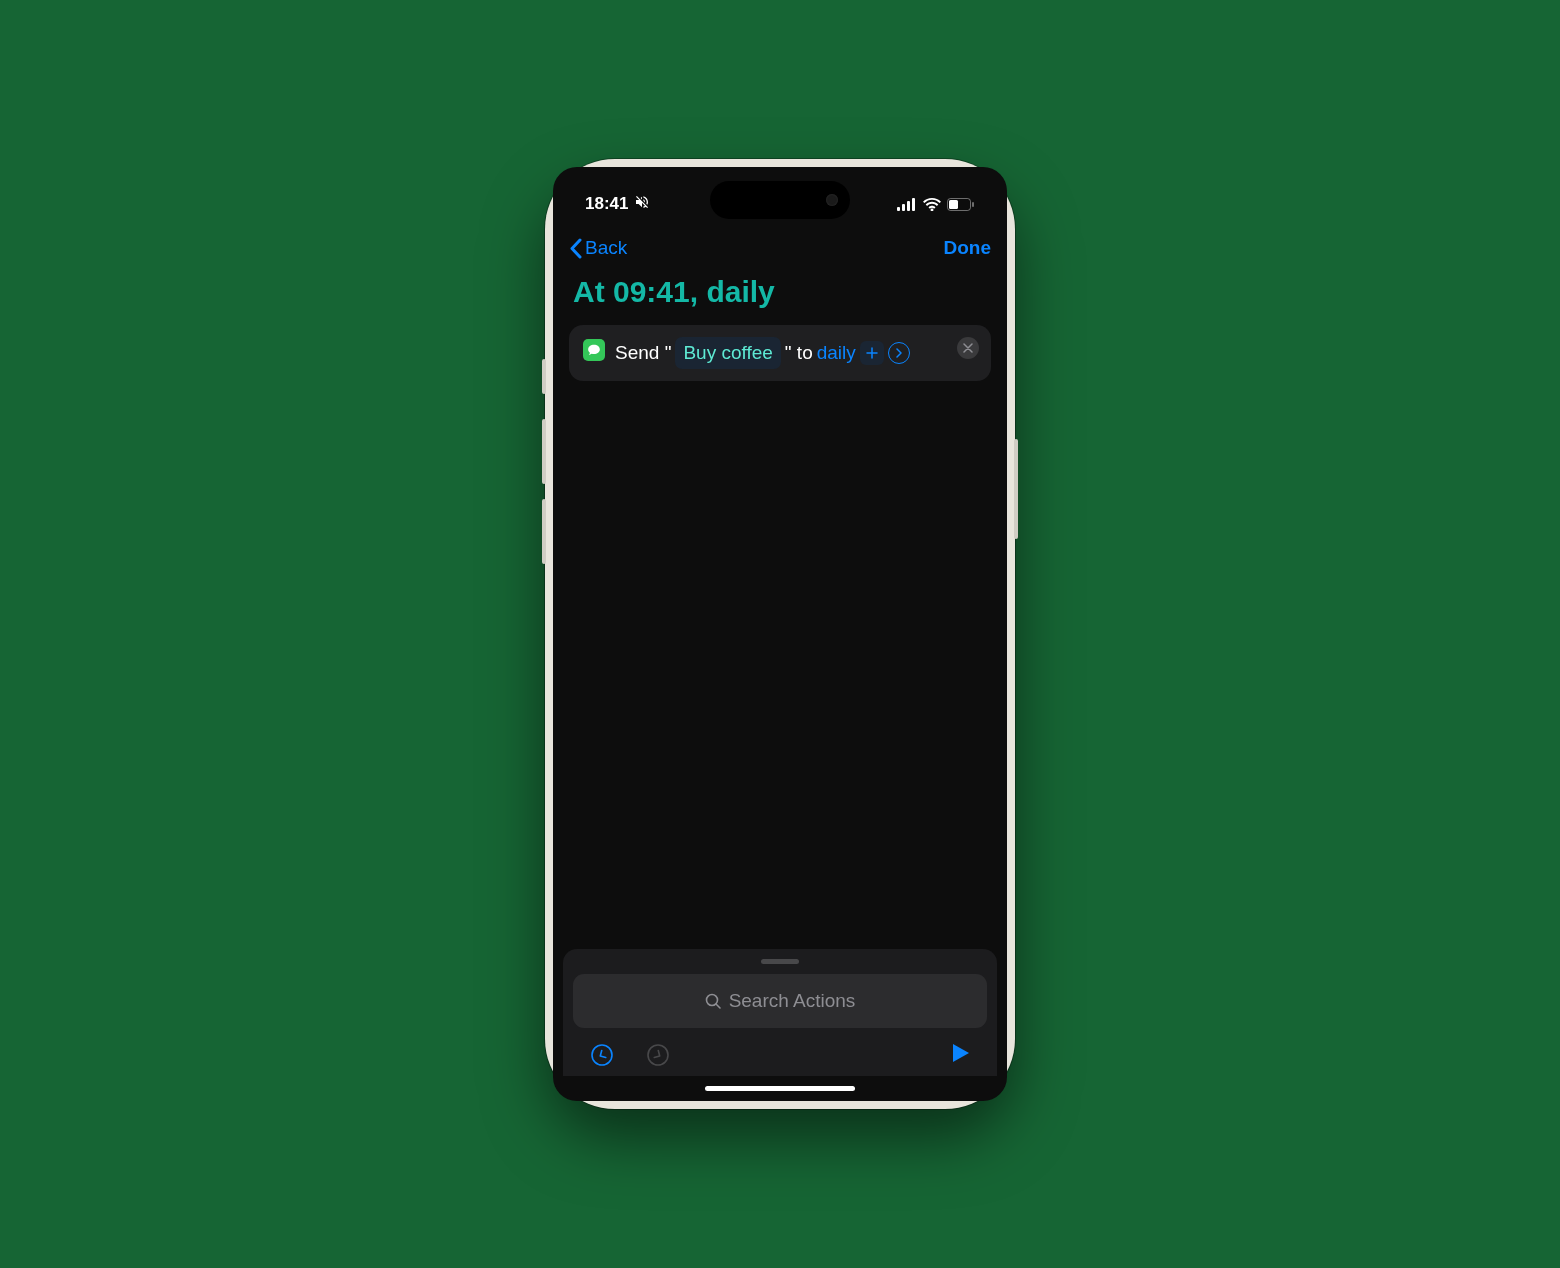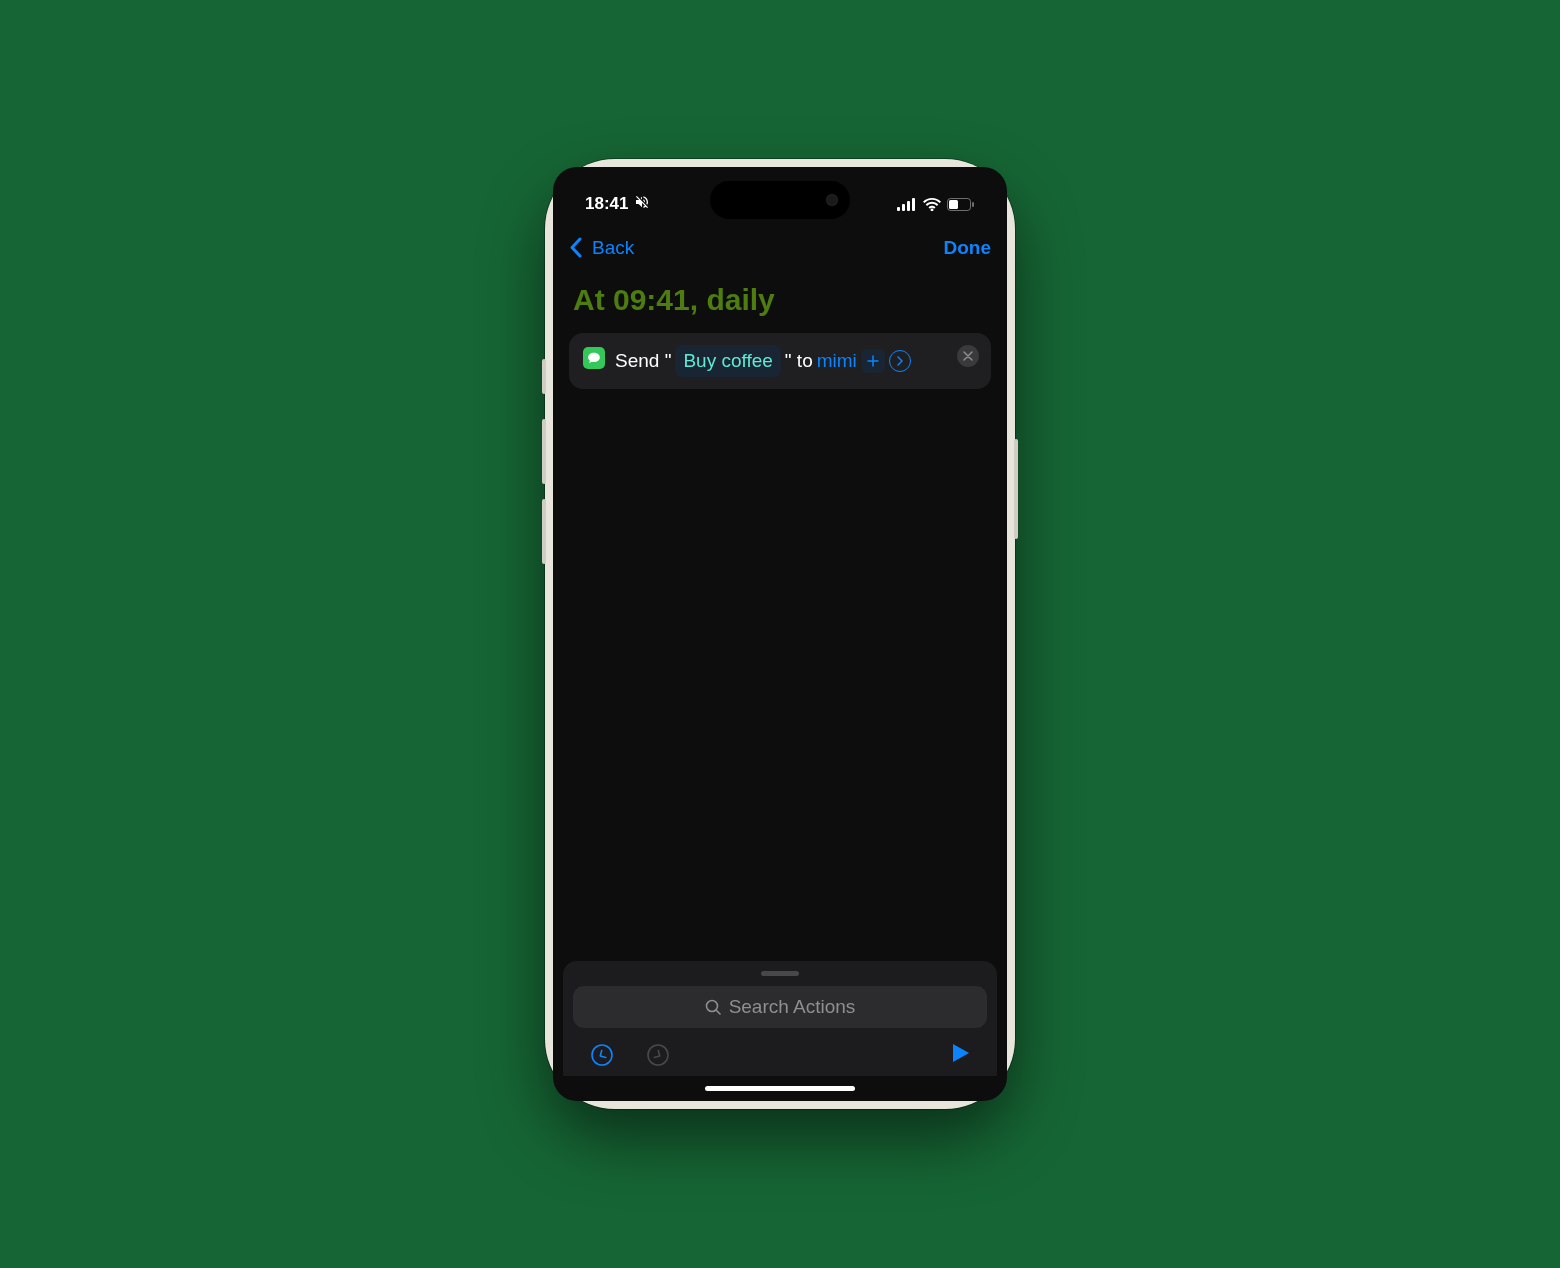--- a/index.html
+++ b/index.html
@@ -77,28 +77,27 @@
   .status-right { display:flex; align-items:center; gap:6px; }
   .status-right svg { display:block; }
   .nav-bar {
     display: flex;
     justify-content: space-between;
     align-items: center;
     padding: 14px 16px 10px;
     color: #0a84ff;
     font-size: 19px;
   }
-  .back-btn { display:flex; align-items:flex-start; gap:10px; cursor:pointer; }
+  .back-btn { display:flex; align-items:flex-end; gap:3px; cursor:pointer; }
   .done-btn { font-weight:600; cursor:pointer;padding-left:7px; }
   .page-title {
-    color:#4d7c0f;
+    color:#14b8a6;
     font-size: 30px;
     font-weight: 700;
     padding: 6px 20px 16px;
-    margin-top: 8px;
   }
   .content { flex:1; padding: 0 16px; }
   .action-card {
     background: #1f1f21;
     border-radius: 14px;
     padding: 12px 14px;
     display:flex;
     align-items: flex-start;
     gap:10px;
     position:relative;
@@ -171,21 +170,21 @@
     margin: 0 10px;
     padding: 10px 10px 0;
   }
   .grabber {
     width:38px; height:5px; background:#48484a; border-radius:3px;
     margin: 0 auto 10px;
   }
   .search-field {
     background:#2c2c2e;
     border-radius: 11px;
-    height: 42px;
+    height: 54px;
     display:flex;
     align-items:center;
     justify-content:center;
     gap:7px;
     color:#8e8e93;
     font-size: 19px;
     cursor:text;
   }
   .toolbar {
     display:flex;
@@ -270,21 +269,21 @@
       <div class="action-card">
         <div class="action-icon">
           <svg viewBox="0 0 24 24" fill="#fff">
               <path d="M12 3C6.5 3 2 6.6 2 11c0 2.2 1.1 4.2 2.9 5.6-.1 1-.6 2.5-1.9 3.9 0 0 2.8-.3 5-2 1.3.3 2.6.5 4 .5 5.5 0 10-3.6 10-8S17.5 3 12 3z"></path>
             </svg>
         </div>
         <div class="action-text">
           <span>Send "</span>
           <span class="param-chip">Buy coffee</span>
           <span>" to</span>
-          <span class="param-recipient">mimi</span>
+          <span class="param-recipient">daily</span>
           <span class="plus-chip">
             <svg width="12" height="12" viewBox="0 0 12 12">
                 <path d="M6 1v10M1 6h10" stroke="#0a84ff" stroke-width="1.5" stroke-linecap="round"></path>
               </svg>
           </span>
           <span class="expand-icon">
             <svg width="8" height="10" viewBox="0 0 8 10" fill="none">
                 <path d="M2 1l4 4-4 4" stroke="#0a84ff" stroke-width="1.5" stroke-linecap="round" stroke-linejoin="round"></path>
               </svg>
           </span>

